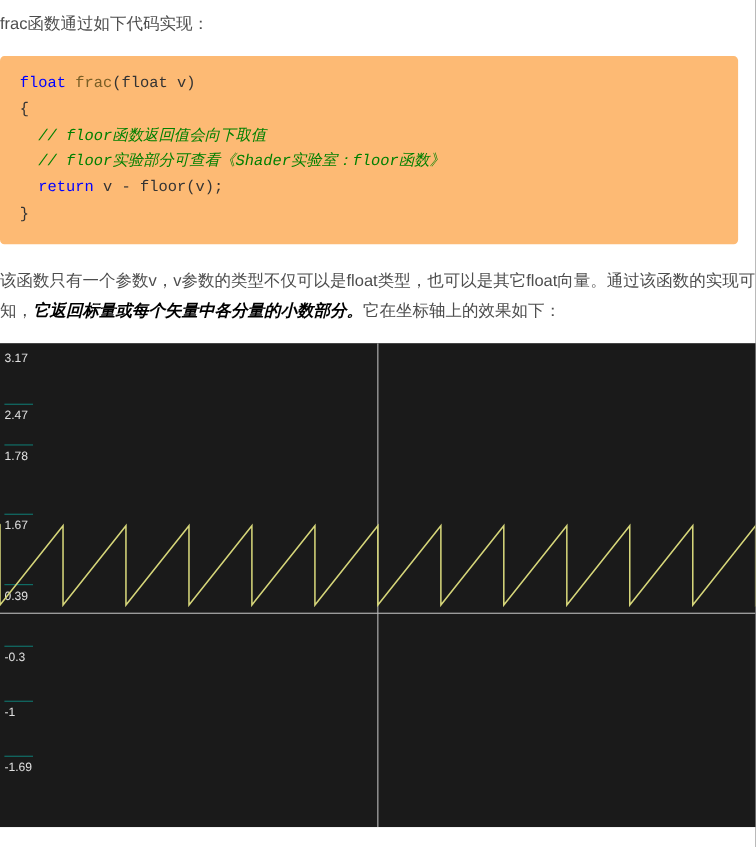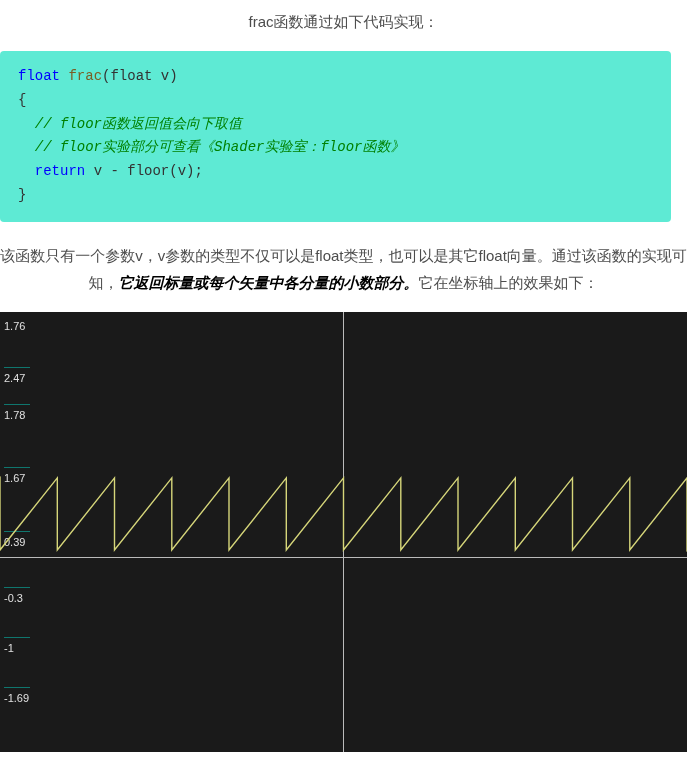--- a/index.html
+++ b/index.html
@@ -7,24 +7,23 @@
       font-family: -apple-system, BlinkMacSystemFont, "Segoe UI", "PingFang SC", "Microsoft YaHei", sans-serif;
       font-size: 15px;
       line-height: 1.8;
       color: #333;
       background: #fff;
       width: 687px;
     }
     .paragraph {
       margin: 8px 0 16px 0;
       color: #4d4d4d;
-      text-align: center;
     }
     .code-block {
-      background: #5eead4;
+      background: #fdba74;
       border-radius: 4px;
       padding: 14px 18px;
       margin: 12px 16px 20px 0;
       font-family: "Courier New", Consolas, monospace;
       font-size: 14px;
       line-height: 1.7;
       color: #333;
       white-space: pre;
     }
     .kw-type { color: #0000ff; }
@@ -91,21 +90,21 @@
 <span>}</span></div>
 
 <p class="paragraph">
   <span>该函数只有一个参数v，v参数的类型不仅可以是float类型，也可以是其它float向量。通过该函数的实现可知，</span><span class="bold">它返回标量或每个矢量中各分量的小数部分。</span><span>它在坐标轴上的效果如下：</span>
 </p>
 
 <div class="chart-container">
   <div class="y-axis" style="left:343px"></div>
   <div class="x-axis" style="top:245px"></div>
 
-  <div class="chart-axis-label nob" style="top:4px">1.76</div>
+  <div class="chart-axis-label nob" style="top:4px">3.17</div>
   <div class="chart-axis-label" style="top:55px">2.47</div>
   <div class="chart-axis-label" style="top:92px">1.78</div>
   <div class="chart-axis-label" style="top:155px">1.67</div>
   <div class="chart-axis-label" style="top:219px">0.39</div>
   <div class="chart-axis-label" style="top:275px">-0.3</div>
   <div class="chart-axis-label" style="top:325px">-1</div>
   <div class="chart-axis-label" style="top:375px">-1.69</div>
   <div class="chart-axis-label" style="top:444px">-2.38</div>
 
   <svg class="sawtooth" width="687" height="440" viewBox="0 0 687 440">

